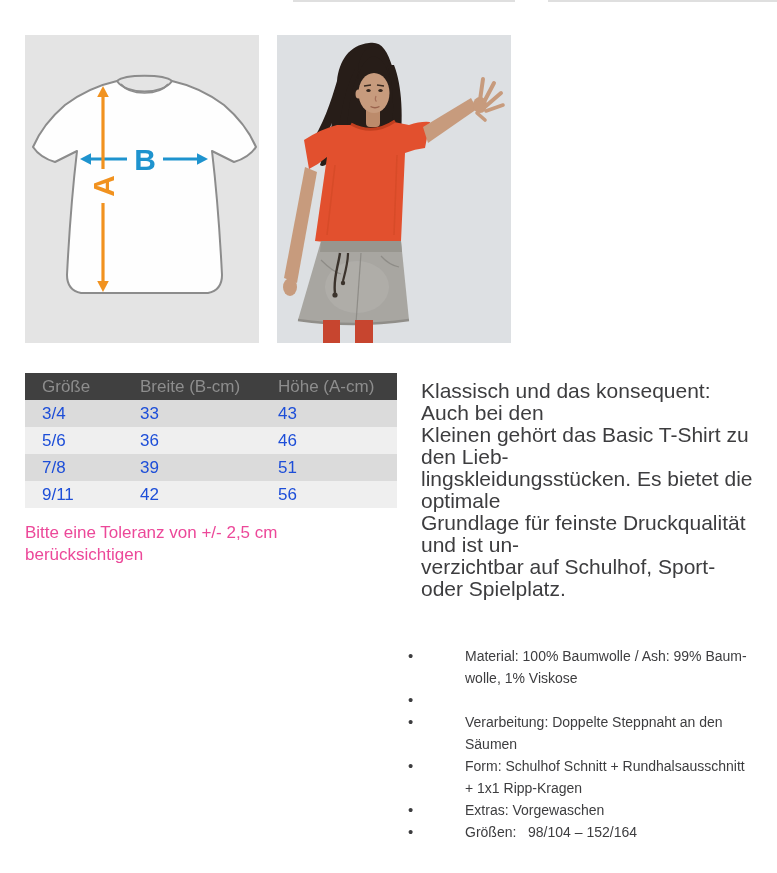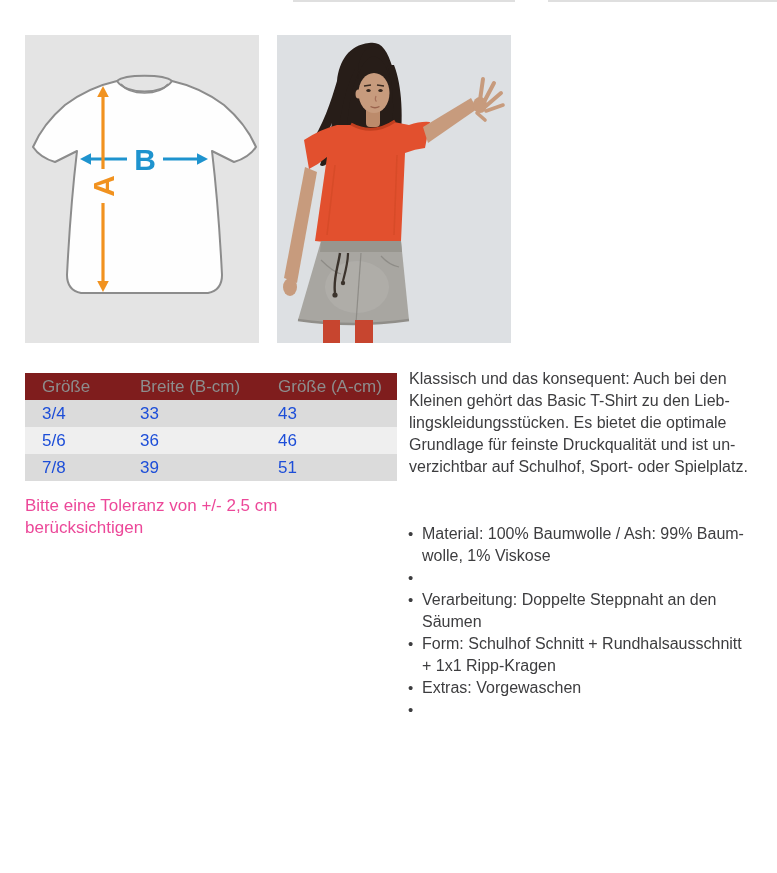--- a/index.html
+++ b/index.html
@@ -18,34 +18,34 @@
   .panel svg{display:block;}
 
   
   .left-col{position:absolute;left:25px;top:373px;width:372px;}
   table.size-table{border-collapse:collapse;width:372px;table-layout:fixed;}
   .size-table col.c1{width:115px;} .size-table col.c2{width:138px;} .size-table col.c3{width:119px;}
   .size-table th,.size-table td{
     height:27px;padding:0;font-size:17px;font-weight:normal;text-align:left;
     line-height:27px;white-space:nowrap;overflow:hidden;
   }
-  .size-table th{color:#8d8d8d;background:#7f1d1d;}
+  .size-table th{color:#8d8d8d;background:#404040;}
   .size-table td{color:#1d4ed8;}
   .size-table th:first-child,.size-table td:first-child{padding-left:17px;}
   .size-table tbody tr:nth-child(odd) td{background:#dbdbdb;}
   .size-table tbody tr:nth-child(even) td{background:#efefef;}
   .tolerance{margin:14px 0 0 0;font-size:17px;color:#ec4899;line-height:22px;}
 
   
   .right-col{position:absolute;left:405px;top:364px;width:365px;color:#3d3d3f;}
-  .desc{margin:4px;font-size:16px;line-height:22px;white-space:pre-line;}
+  .desc{margin:16px;font-size:21px;line-height:22px;white-space:pre-line;}
   ul.attrs{list-style:none;margin:45px 0 0 0;padding:0 0 0 3px;}
   ul.attrs li{display:flex;align-items:flex-start;margin:0;}
   .bullet{flex:none;width:14px;font-size:15px;line-height:22px;color:#3d3d3f;}
-  .attr-text{font-size:16px;line-height:22px;white-space:pre-line;}
+  .attr-text{font-size:14px;line-height:22px;white-space:pre-line;margin-left:43px;}
 </style>
 </head>
 <body>
 
 <div class="page">
 
   <div class="top-rule r1"></div>
   <div class="top-rule r2"></div>
 
   <div class="media-row">
@@ -188,38 +188,43 @@
     <table class="size-table">
       <colgroup>
           <col class="c1">
           <col class="c2">
           <col class="c3">
         </colgroup>
       <thead>
         <tr>
           <th>Größe</th>
           <th>Breite (B-cm)</th>
-          <th>Größe (A-cm)</th>
+          <th>Höhe (A-cm)</th>
         </tr>
       </thead>
       <tbody>
         <tr>
           <td>3/4</td>
           <td>33</td>
           <td>43</td>
         </tr>
         <tr>
           <td>5/6</td>
           <td>36</td>
           <td>46</td>
         </tr>
         <tr>
           <td>7/8</td>
           <td>39</td>
           <td>51</td>
+        </tr>
+        <tr>
+          <td>9/11</td>
+          <td>42</td>
+          <td>56</td>
         </tr>
       </tbody>
     </table>
     <p class="tolerance">Bitte eine Toleranz von +/- 2,5 cm berücksichtigen</p>
   </div>
 
   <div class="right-col">
     <p class="desc">Klassisch und das konsequent: Auch bei den
 Kleinen gehört das Basic T-Shirt zu den Lieb-
 lingskleidungsstücken. Es bietet die optimale
@@ -243,17 +248,18 @@
         <span class="bullet">•</span>
         <span class="attr-text">Form: Schulhof Schnitt + Rundhalsausschnitt
 + 1x1 Ripp-Kragen</span>
       </li>
       <li>
         <span class="bullet">•</span>
         <span class="attr-text">Extras: Vorgewaschen</span>
       </li>
       <li>
         <span class="bullet">•</span>
+        <span class="attr-text">Größen:&nbsp;&nbsp; 98/104 – 152/164</span>
       </li>
     </ul>
   </div>
 
 </div>
 
 </body></html>

